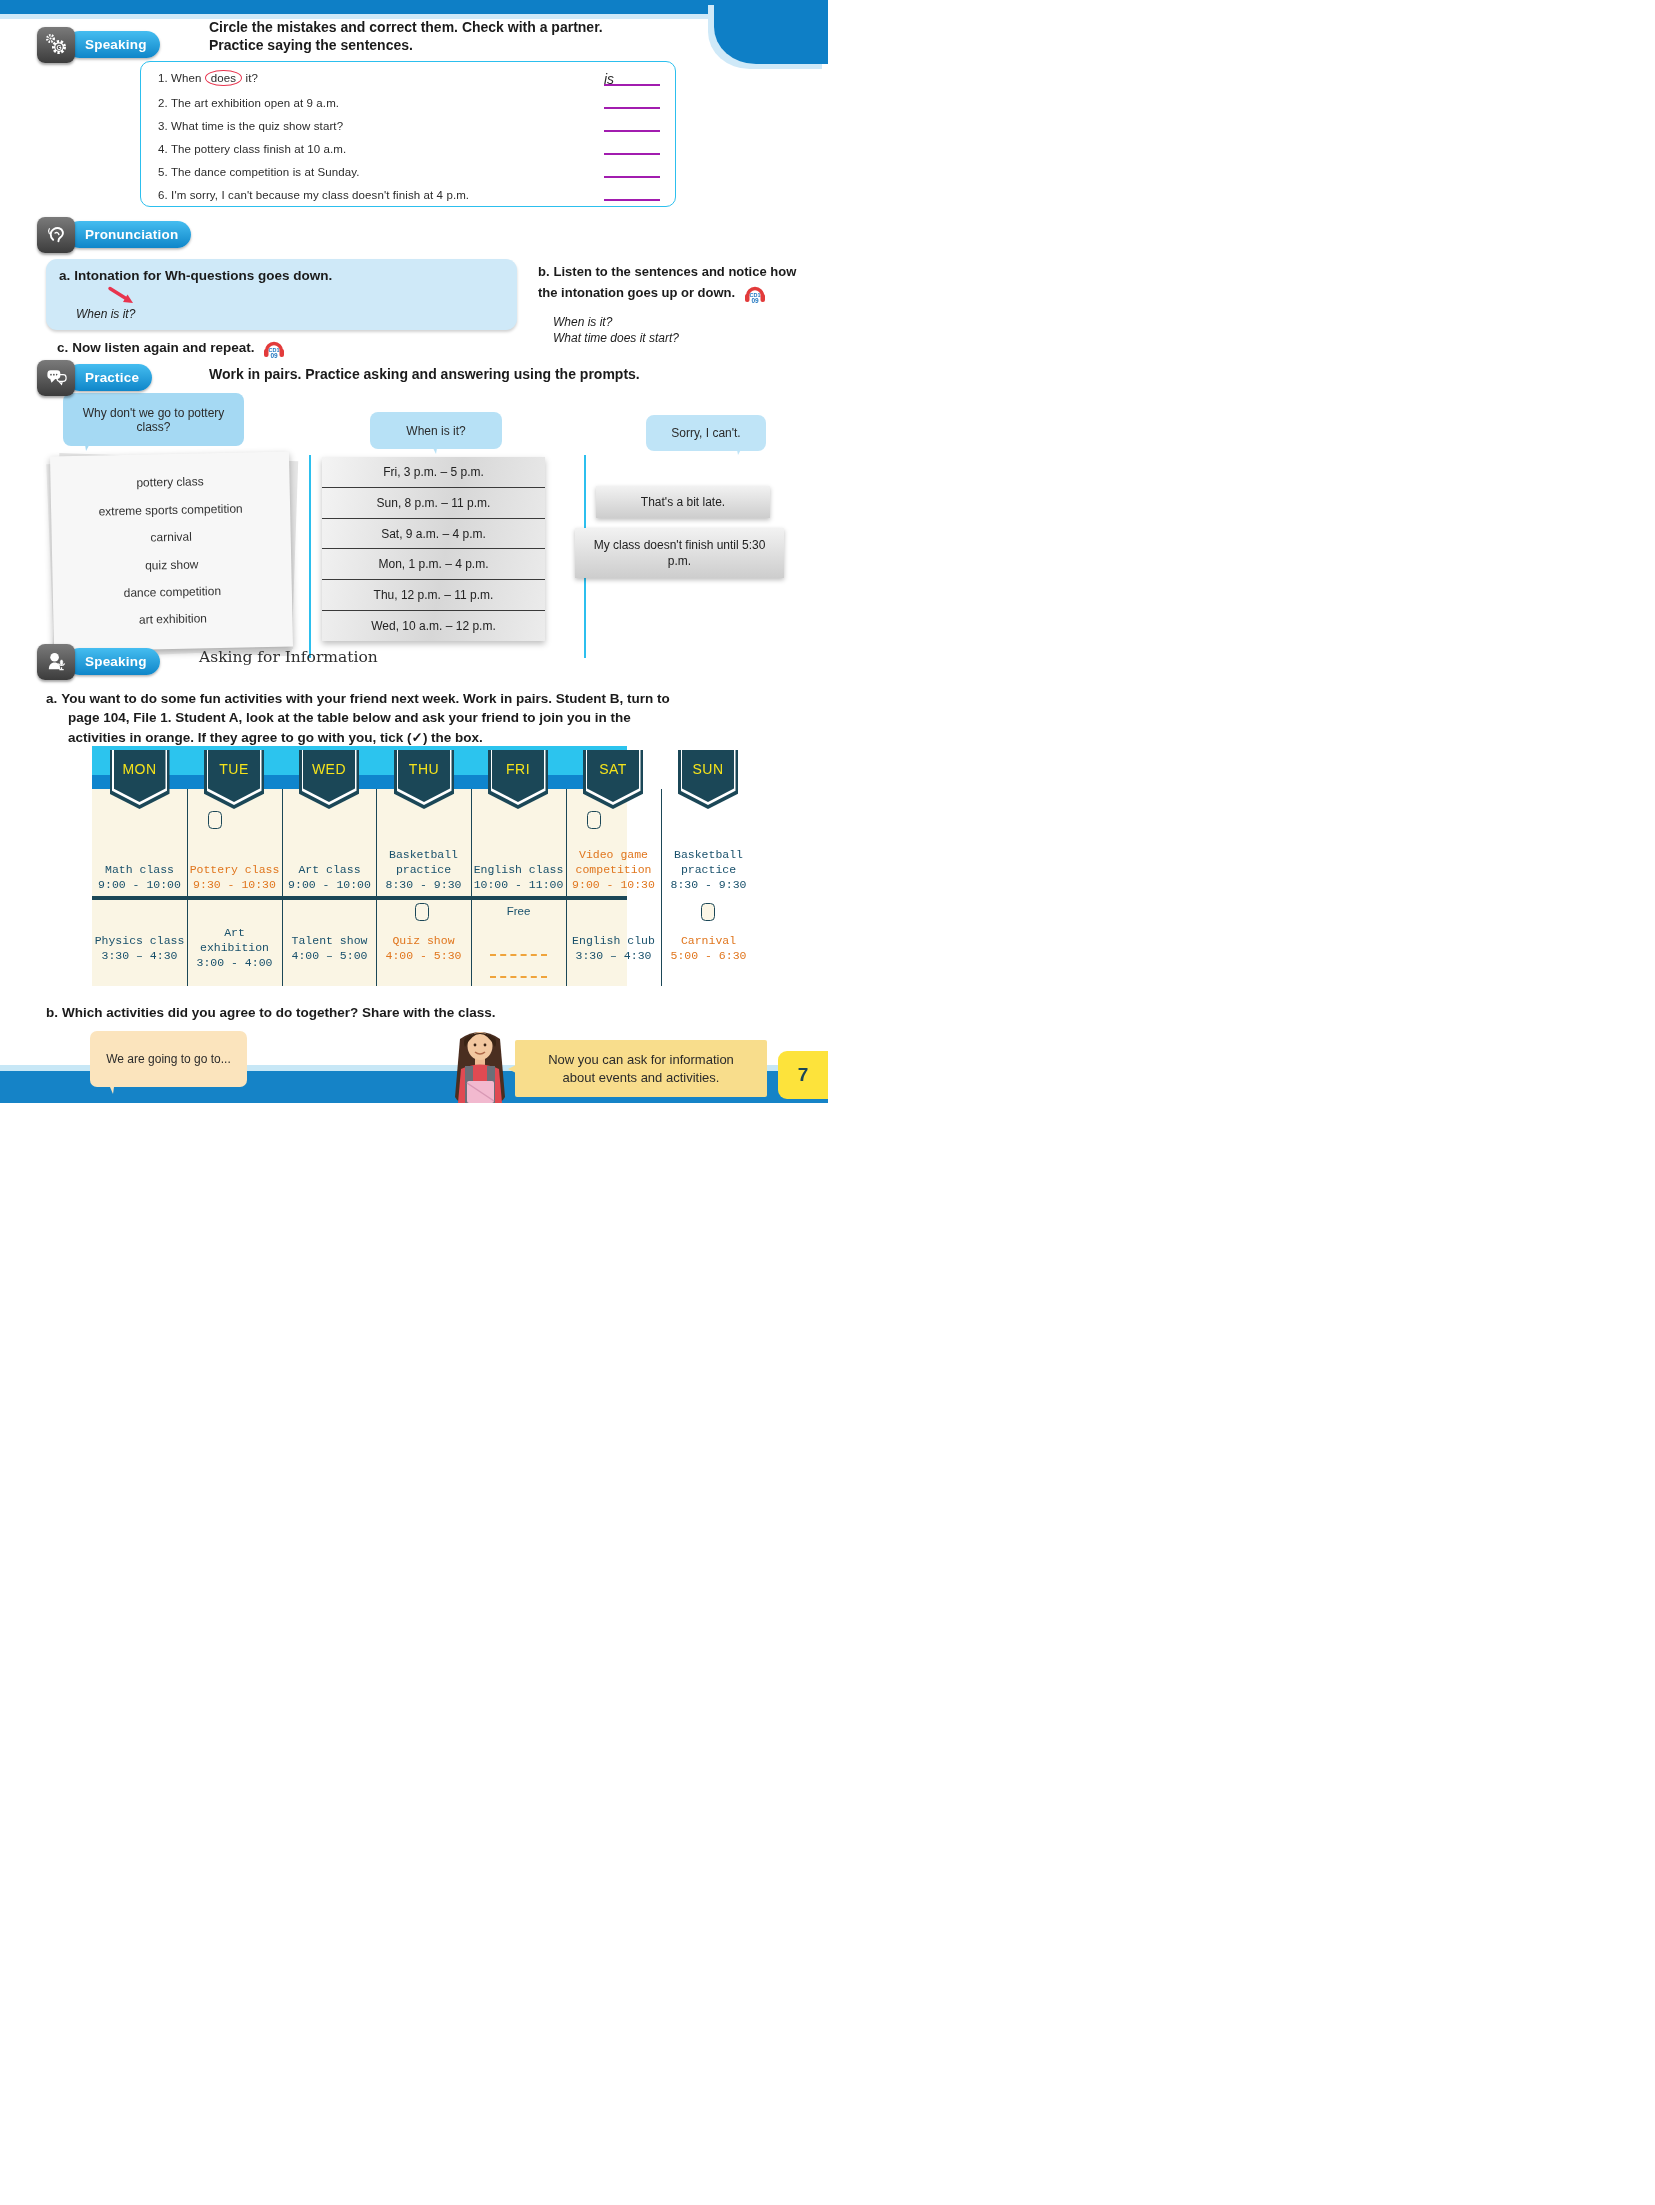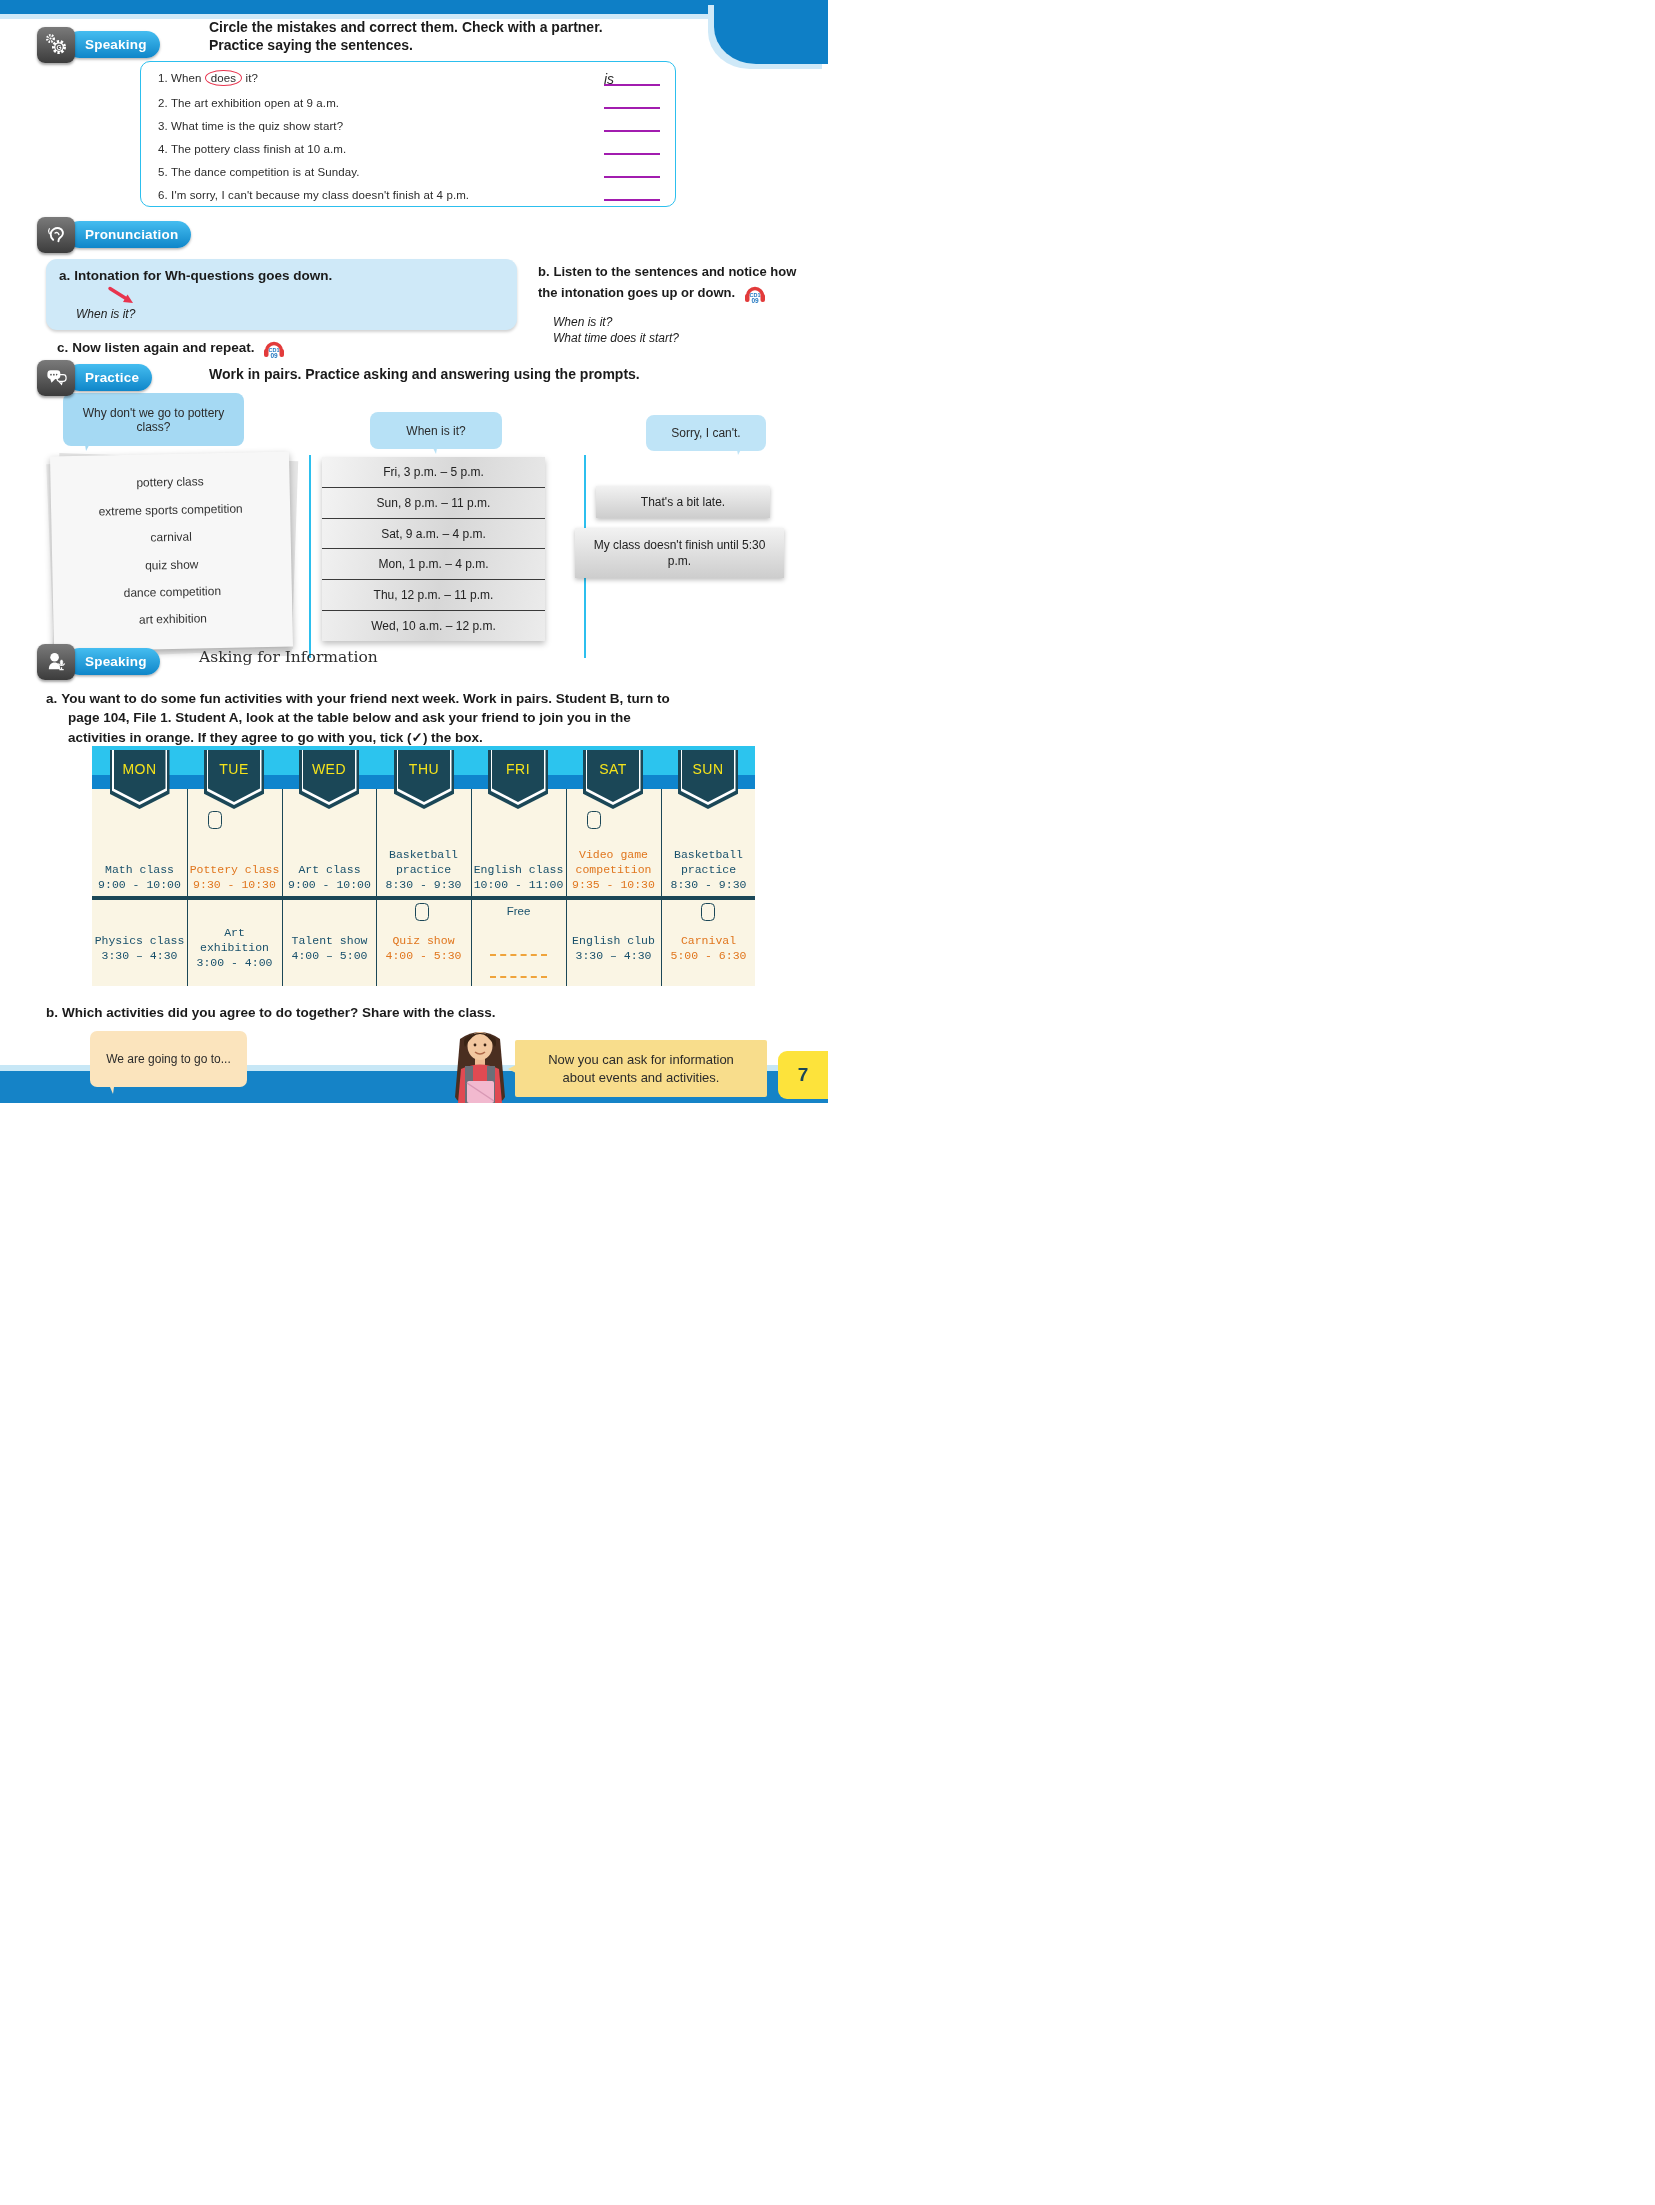--- a/index.html
+++ b/index.html
@@ -74,21 +74,21 @@
   .strip1{left:596px;top:486px;width:174px;height:32px;}
   .strip2{left:575px;top:528px;width:209px;height:50px;padding:0 14px;box-sizing:border-box;line-height:16px;}
 
   
   .speaking-title{position:absolute;left:199px;top:648px;font-family:"DejaVu Serif",serif;font-size:15.5px;color:#2e2e2e;}
   .speaking-a{position:absolute;left:46px;top:689px;width:743px;font-weight:bold;font-size:13.5px;line-height:19.4px;color:#1b1b1b;}
   .speaking-a .cont{padding-left:22px;}
   .speaking-b{position:absolute;left:46px;top:1005px;font-weight:bold;font-size:13.5px;color:#1b1b1b;}
 
   
-  .schedule{position:absolute;left:92px;top:746px;width:663px;height:240px;}
+  .schedule{position:absolute;left:92px;top:746px;width:535px;height:240px;}
   .band-cyan{position:absolute;left:0;top:0;width:100%;height:29px;background:#2cc4ee;}
   .band-blue{position:absolute;left:0;top:29px;width:100%;height:14px;background:#0f85cd;}
   .sched-body{position:absolute;left:0;top:43px;width:100%;height:197px;background:#faf5e4;}
   .sched-divider{position:absolute;left:0;top:150px;width:100%;height:3.5px;background:#1b4757;}
   .colline{position:absolute;top:43px;height:197px;width:1px;background:#1b4757;}
   .pennant{position:absolute;top:4px;width:60px;height:59px;z-index:2;}
   .pennant .l1,.pennant .l2,.pennant .l3{position:absolute;clip-path:polygon(0 0,100% 0,100% 74%,50% 100%,0 74%);}
   .pennant .l1{left:0;top:0;width:60px;height:59px;background:#1b4757;}
   .pennant .l2{left:2.5px;top:0;width:55px;height:55px;background:#ffffff;}
   .pennant .l3{left:4px;top:0;width:52px;height:52px;background:#1b4757;}
@@ -372,21 +372,21 @@
     <div class="cellblock cb-r1" style="left:284px;">
         <div>Basketball practice</div>
         <div>8:30 - 9:30</div>
       </div>
     <div class="cellblock cb-r1" style="left:379px;">
         <div>English class</div>
         <div>10:00 - 11:00</div>
       </div>
     <div class="cellblock cb-r1 orange" style="left:474px;">
         <div>Video game competition</div>
-        <div>9:35 - 10:30</div>
+        <div>9:00 - 10:30</div>
       </div>
     <div class="cellblock cb-r1" style="left:569px;">
         <div>Basketball practice</div>
         <div>8:30 - 9:30</div>
       </div>
 
     <div class="cellblock cb-r2" style="left:0px;">
         <div>Physics class</div>
         <div>3:30 – 4:30</div>
       </div>

